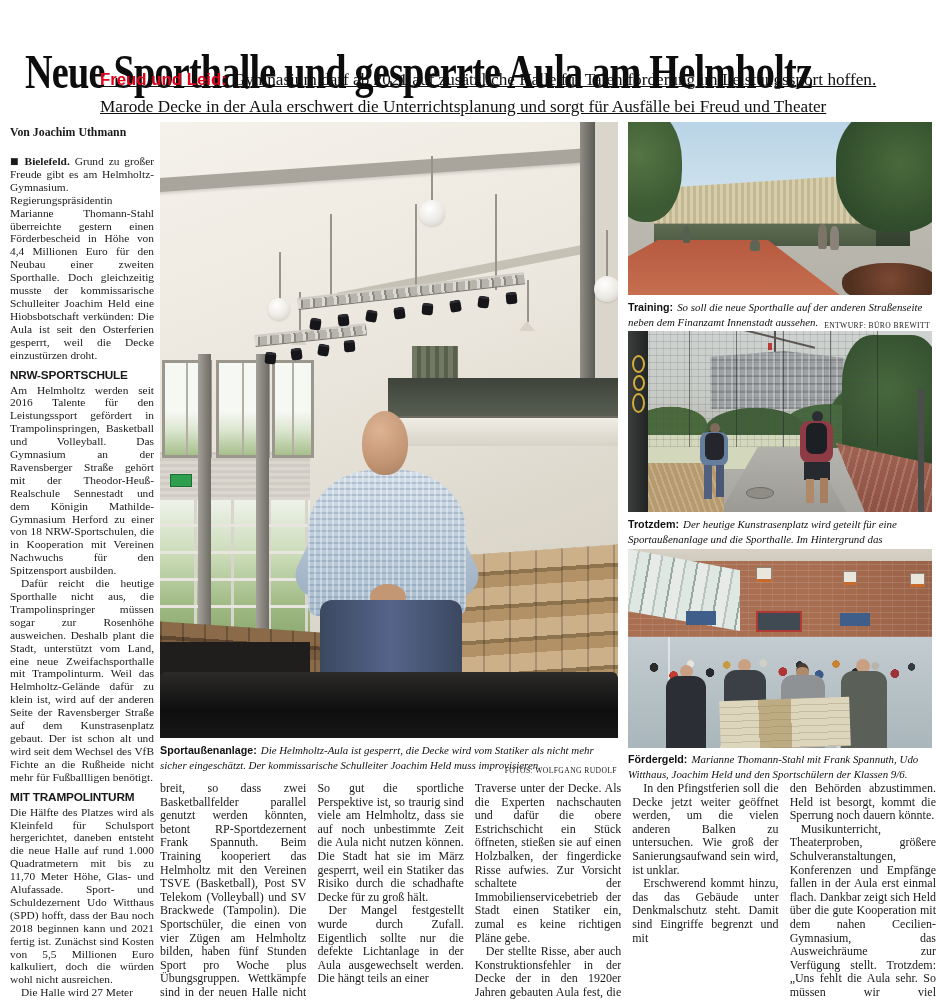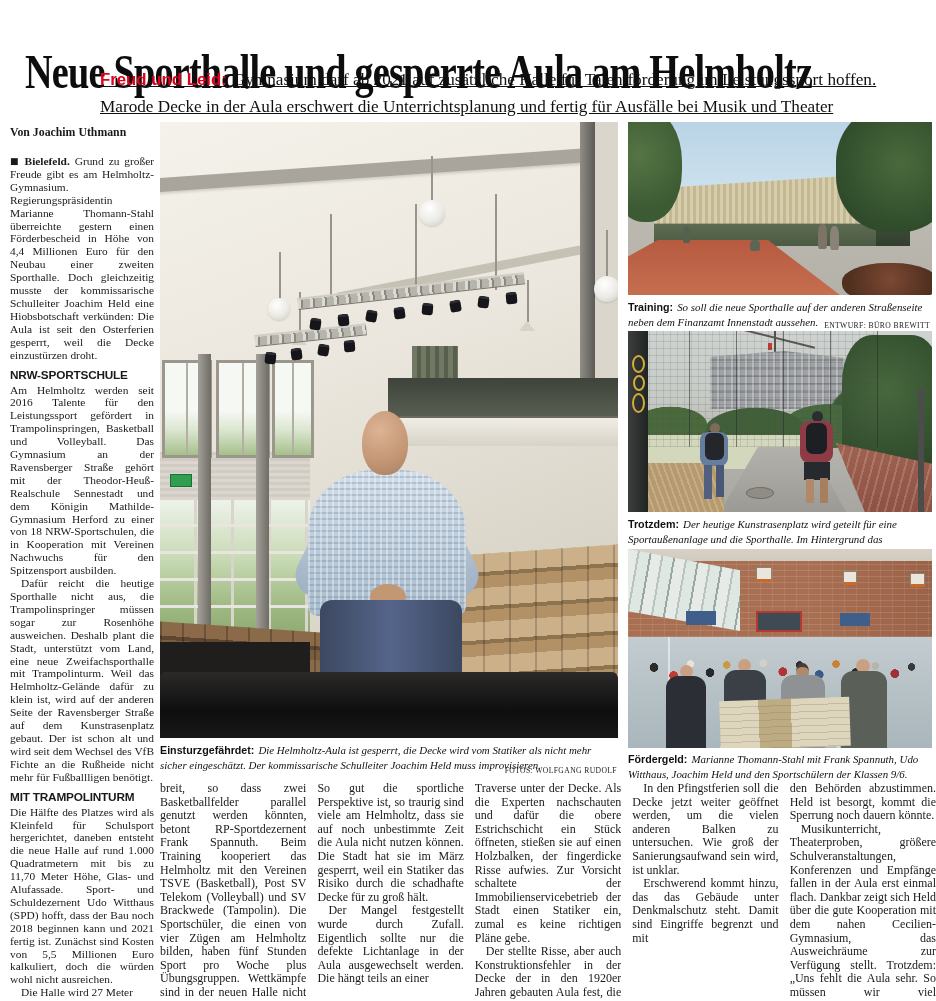--- a/index.html
+++ b/index.html
@@ -198,21 +198,21 @@
 </head>
 <body>
 
 <div class="page">
 
   <h1 class="headline">Neue Sporthalle und gesperrte Aula am Helmholtz</h1>
   <div class="subdeck">
     <div class="subline">
       <span class="kicker">Freud und Leid:</span><span>Gymnasium darf ab 2021 auf zusätzliche Halle für Talentförderung im Leistungssport hoffen.</span>
     </div>
-    <div class="subline">Marode Decke in der Aula erschwert die Unterrichtsplanung und fertig für Ausfälle bei Musik und Theater</div>
+    <div class="subline">Marode Decke in der Aula erschwert die Unterrichtsplanung und sorgt für Ausfälle bei Freud und Theater</div>
   </div>
 
   <div class="abs colL body">
     <div class="byline">Von Joachim Uthmann</div>
     <p><span class="sq">■</span><span class="city">Bielefeld.</span><span> Grund zu großer Freude gibt es am Helmholtz-Gymnasium. Regierungspräsidentin Marianne Thomann-Stahl überreichte gestern einen Förderbescheid in Höhe von 4,4 Millionen Euro für den Neubau einer zweiten Sporthalle. Doch gleichzeitig musste der kommissarische Schulleiter Joachim Held eine Hiobsbotschaft verkünden: Die Aula ist seit den Osterferien gesperrt, weil die Decke einzustürzen droht.</span></p>
     <div class="shead">NRW-SPORTSCHULE</div>
     <p>Am Helmholtz werden seit 2016 Talente für den Leistungssport gefördert in Trampolinspringen, Basketball und Volleyball. Das Gymnasium an der Ravensberger Straße gehört mit der Theodor-Heuß-Realschule Sennestadt und dem Königin Mathilde-Gymnasium Herford zu einer von 18 NRW-Sportschulen, die in Kooperation mit Vereinen Nachwuchs für den Spitzensport ausbilden.</p>
     <p class="ind">Dafür reicht die heutige Sporthalle nicht aus, die Trampolinspringer müssen sogar zur Rosenhöhe ausweichen. Deshalb plant die Stadt, unterstützt vom Land, eine neue Zweifachsporthalle mit Trampolinturm. Weil das Helmholtz-Gelände dafür zu klein ist, wird auf der anderen Seite der Ravensberger Straße auf dem Kunstrasenplatz gebaut. Der ist schon alt und wird seit dem Wechsel des VfB Fichte an die Rußheide nicht mehr für Fußballligen benötigt.</p>
     <div class="shead">MIT TRAMPOLINTURM</div>
     <p>Die Hälfte des Platzes wird als Kleinfeld für Schulsport hergerichtet, daneben entsteht die neue Halle auf rund 1.000 Quadratmetern mit bis zu 11,70 Meter Höhe, Glas- und Alufassade. Sport- und Schuldezernent Udo Witthaus (SPD) hofft, dass der Bau noch 2018 beginnen kann und 2021 fertig ist. Zunächst sind Kosten von 5,5 Millionen Euro kalkuliert, doch die würden wohl nicht ausreichen.</p>
@@ -268,21 +268,21 @@
     <div class="marm" style="left:262px;top:386px;transform:rotate(-26deg);"></div>
     <div class="mshirt"></div>
     <div class="mhands"></div>
     <div class="mhead"></div>
     <div class="mjeans"></div>
     <div class="benchL"></div>
     <div class="benchF"></div>
   </div>
 
   <div class="caption" style="left:160px;top:743px;width:459px;height:34px;">
-    <span class="cl">Einsturzgefährdet:</span><span>Die Helmholtz-Aula ist gesperrt, die Decke wird vom Statiker als nicht mehr sicher eingeschätzt. Der kommissarische Schulleiter Joachim Held muss improvisieren.</span>
+    <span class="cl">Sportaußenanlage:</span><span>Die Helmholtz-Aula ist gesperrt, die Decke wird vom Statiker als nicht mehr sicher eingeschätzt. Der kommissarische Schulleiter Joachim Held muss improvisieren.</span>
     <span class="credit">FOTOS: WOLFGANG RUDOLF</span>
   </div>
 
   <div class="photo ph-rend" style="left:628px;top:122px;width:304px;height:173px;">
     <div class="p1-bldR"></div>
     <div class="p1-bld"></div>
     <div class="p1-treeL"></div>
     <div class="p1-treeR"></div>
     <div class="p1-court"></div>
     <div class="fig" style="left:55px;top:104px;width:7px;height:17px;background:#55604e;"></div>

